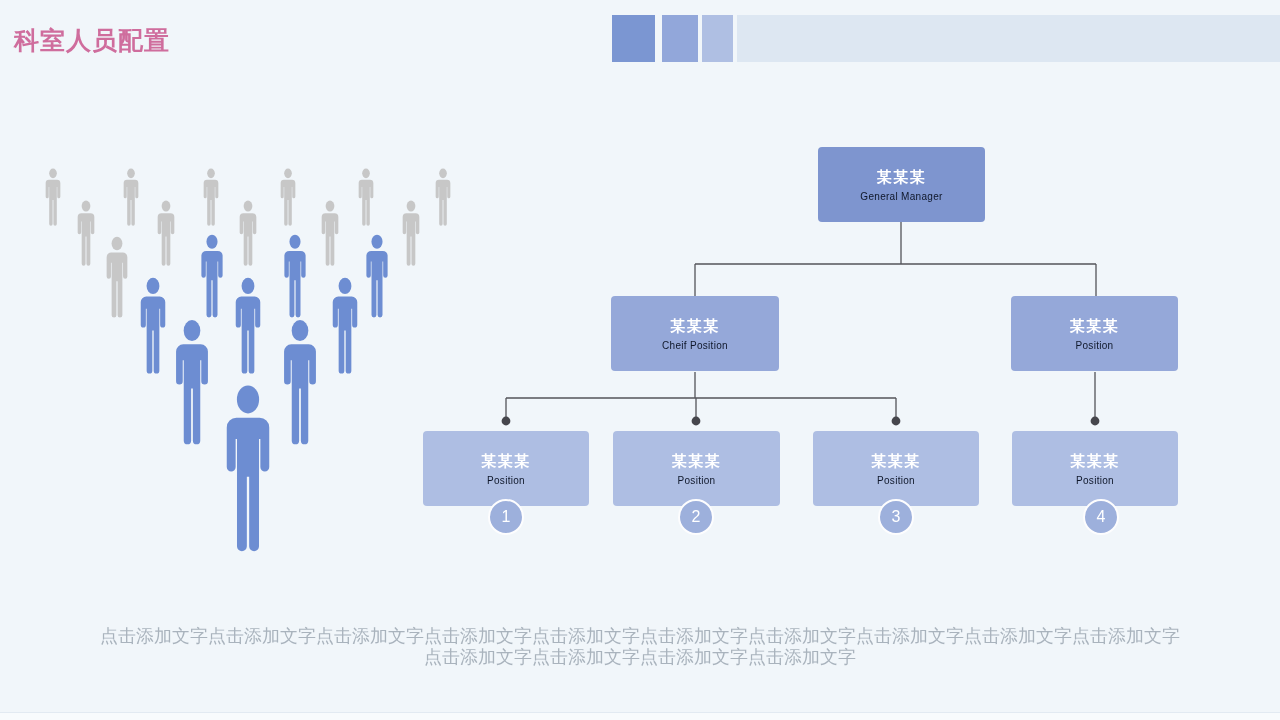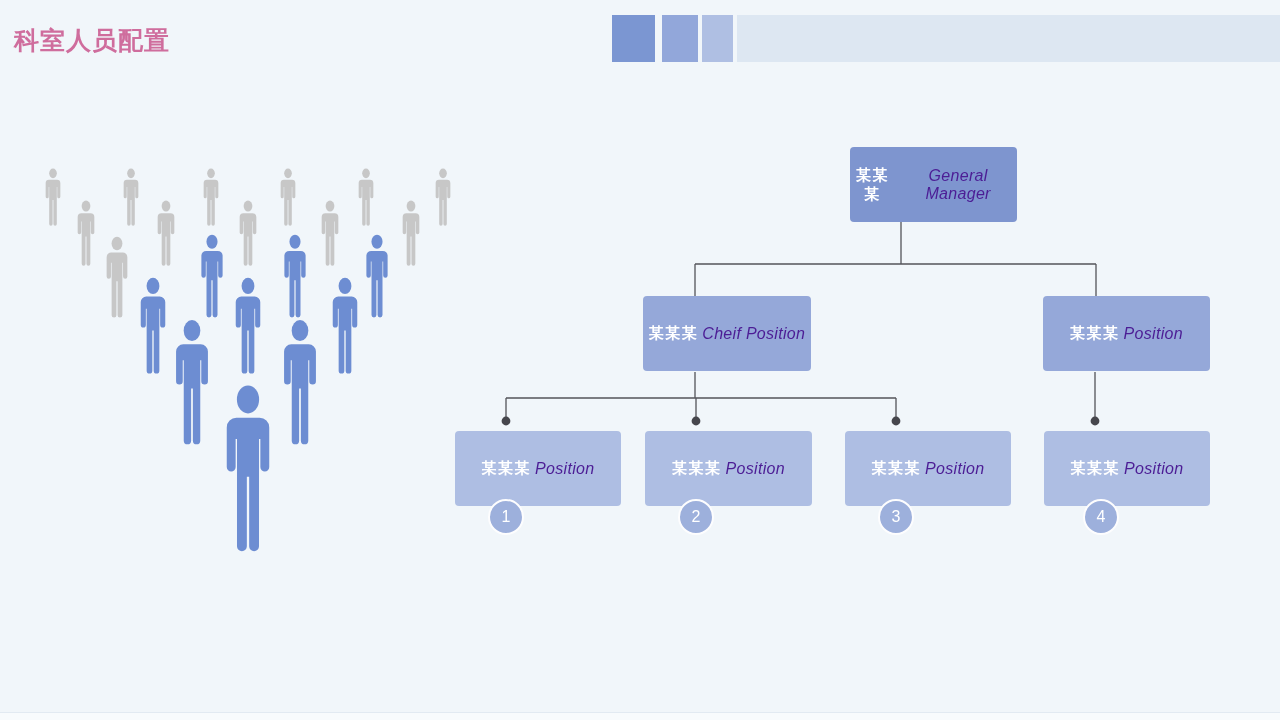--- a/index.html
+++ b/index.html
@@ -11,23 +11,23 @@
 
   .deco { position:absolute; left:0; top:0; width:1280px; height:70px; }
   .sq, .bar { position:absolute; top:15px; height:47px; }
   .sq1 { left:612px; width:43px; }
   .sq2 { left:662px; width:36px; }
   .sq3 { left:702px; width:31px; }
   .bar { left:737px; width:543px; }
 
   svg.layer { position:absolute; left:0; top:0; width:1280px; height:720px; }
 
-  .node { position:absolute; border-radius:4px; display:flex; flex-direction:row; align-items:center; justify-content:center; gap:4px; color:#fff; text-align:center;margin-left:32px; }
+  .node { position:absolute; border-radius:4px; display:flex; flex-direction:column; align-items:center; justify-content:center; gap:4px; color:#fff; text-align:center; }
   .node-name { font-size:15px; font-weight:bold; letter-spacing:1.5px; }
-  .node-role { font-size:16px; font-style:italic; color:#4c1d95; letter-spacing:0.3px; }
+  .node-role { font-size:10px; color:#0f172a; letter-spacing:0.3px; }
 
   .node-gm  { left:818px; top:147px; width:167px; height:75px; }
   .node-coo { left:611px; top:296px; width:168px; height:75px; }
   .node-mkt { left:1011px; top:296px; width:167px; height:75px; }
   .node-p1  { left:423px; top:431px; width:166px; height:75px; }
   .node-p2  { left:613px; top:431px; width:167px; height:75px; }
   .node-p3  { left:813px; top:431px; width:166px; height:75px; }
   .node-p4  { left:1012px; top:431px; width:166px; height:75px; }
 
   .badge { position:absolute; width:36px; height:36px; border-radius:50%; border:2px solid #fdfdfe; color:#fff; font-size:16px; display:flex; align-items:center; justify-content:center; top:499px; }
@@ -118,15 +118,16 @@
   <div class="node node-p4 lv3" style="background: rgb(174, 190, 227);">
     <div class="node-name">某某某</div>
     <div class="node-role">Position</div>
   </div>
 
   <div class="badge badge-1" style="background: rgb(157, 176, 220);">1</div>
   <div class="badge badge-2" style="background: rgb(157, 176, 220);">2</div>
   <div class="badge badge-3" style="background: rgb(157, 176, 220);">3</div>
   <div class="badge badge-4" style="background: rgb(157, 176, 220);">4</div>
 
+  <p class="body-text" style="color: rgb(169, 179, 189);">点击添加文字点击添加文字点击添加文字点击添加文字点击添加文字点击添加文字点击添加文字点击添加文字点击添加文字点击添加文字点击添加文字点击添加文字点击添加文字点击添加文字</p>
 
   <div class="bottom-strip"></div>
 </div>
 
 </body></html>

